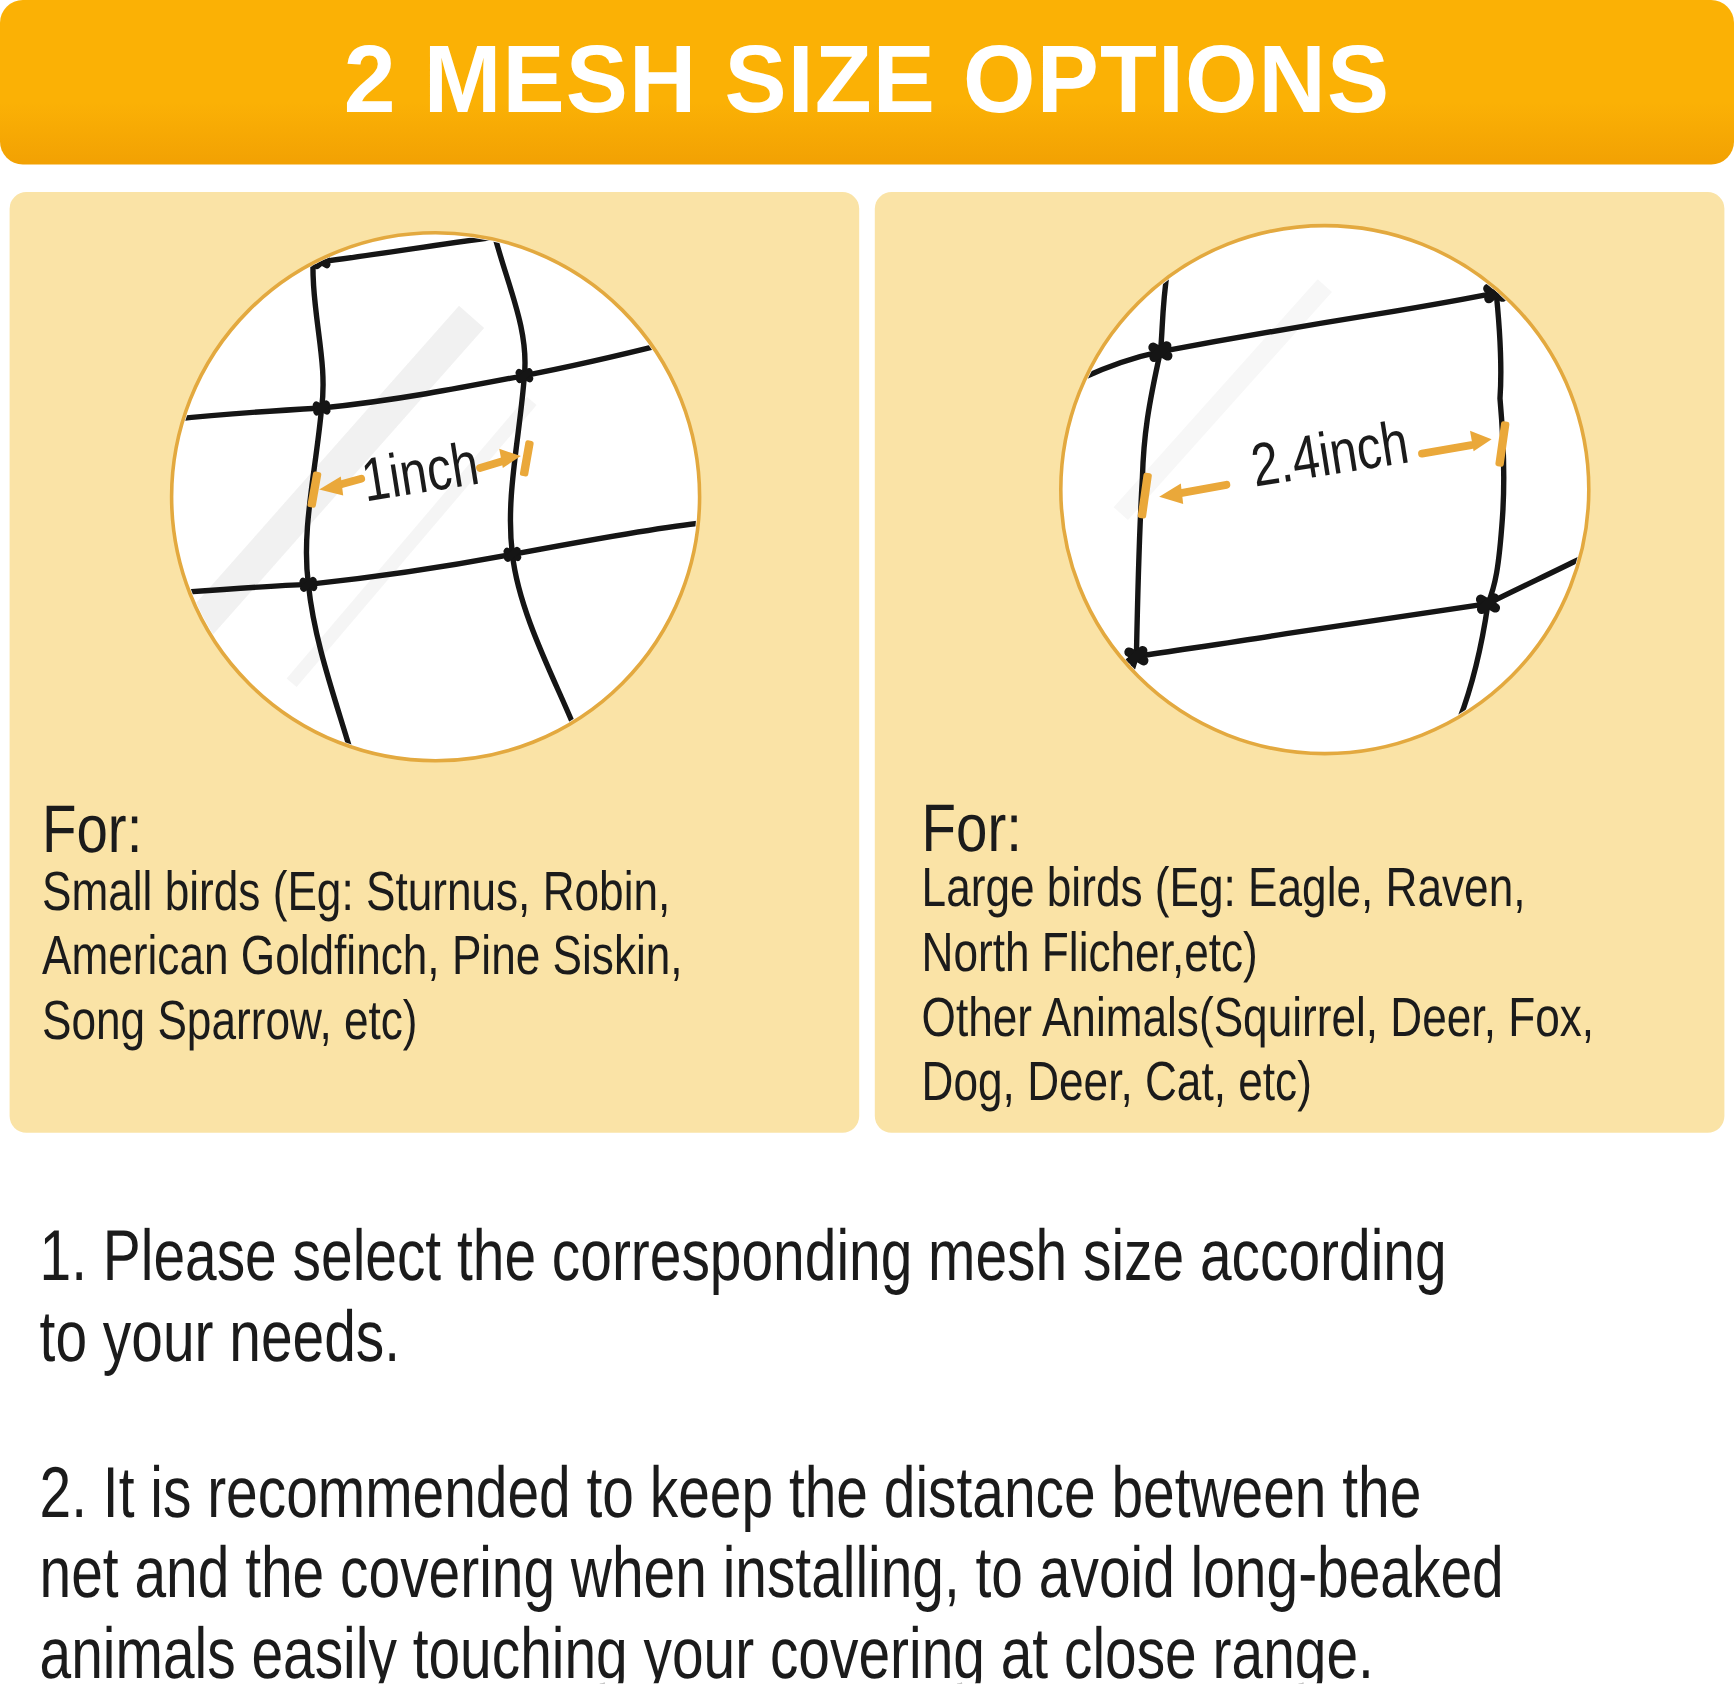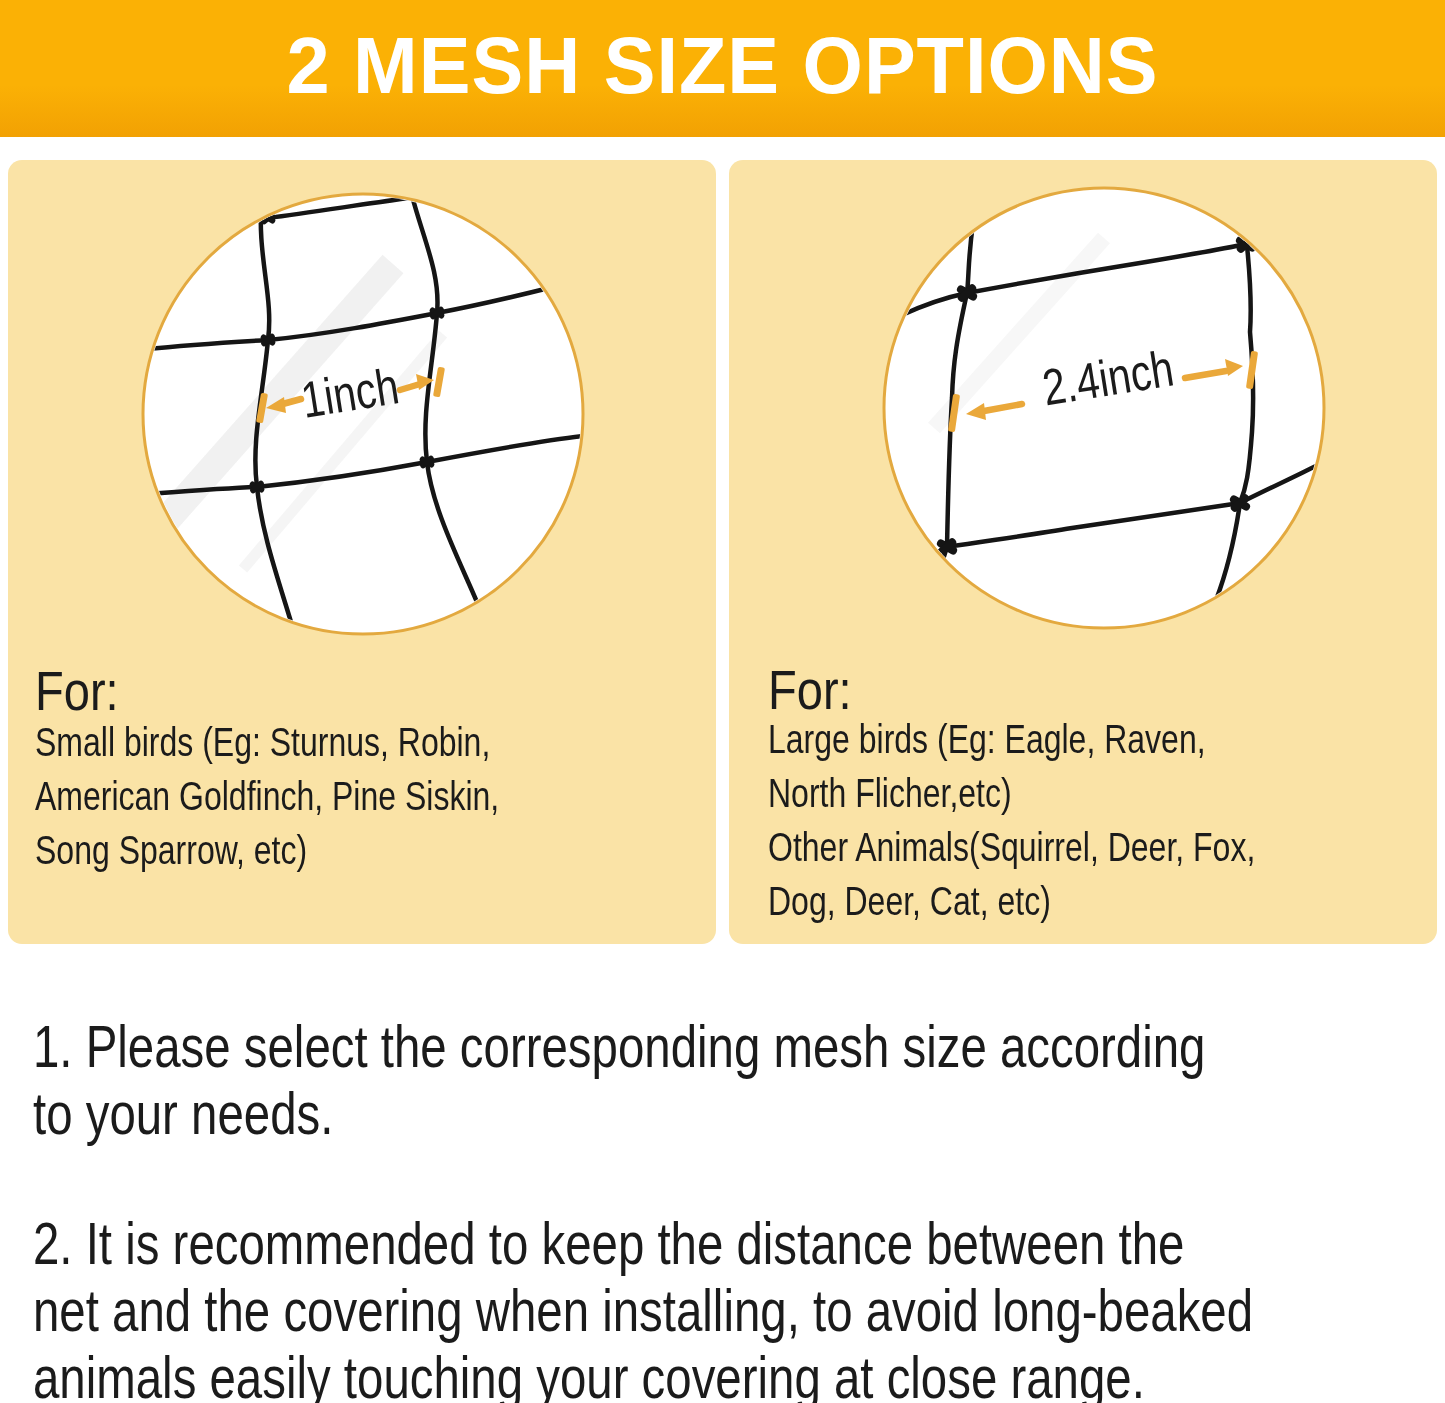--- a/index.html
+++ b/index.html
@@ -6,20 +6,21 @@
   .canvas{
     position:relative; width:1445px; height:1403px; overflow:hidden;
     background:var(--page-bg,#FFFFFF);
     font-family:"Liberation Sans", sans-serif;
     color:var(--text,#1B1B1B);
   }
   
   .banner{
     position:absolute; left:0; top:0; width:1445px; height:137px;
     background:linear-gradient(180deg, var(--banner-top,#FBB105) 62%, var(--banner-bottom,#F2A103) 100%);
+    border-radius:19px;
   }
   .banner-title{
     position:absolute; left:0; top:0; width:100%; height:131px; line-height:131px;
     text-align:center; font-size:80px; font-weight:bold; letter-spacing:1px;
     color:var(--title-text,#FFFFFF); white-space:nowrap;
     transform:scaleX(0.97); transform-origin:50% 50%;
   }
   
   .panel{
     position:absolute; top:160px; width:708px; height:784px;
@@ -39,21 +40,21 @@
   .mesh-label{
     position:absolute; font-size:51px; white-space:nowrap;
     transform:translate(-50%,-50%) rotate(-9deg) scaleX(0.8);
   }
   .for-label{
     position:absolute; font-size:56px; line-height:56px; white-space:nowrap;
     transform:scaleX(0.84); transform-origin:0 0;
   }
   .panel-left  .for-label{left:27px; top:503px;}
   .panel-right .for-label{left:39px; top:502px;}
-  .desc{position:absolute; font-size:40px; line-height:54px;}
+  .desc{position:absolute; font-size:46px; line-height:54px;}
   .panel-left  .desc{left:27px; top:555px;}
   .panel-right .desc{left:39px; top:552px;}
   .desc .line{transform:scaleX(0.8); transform-origin:0 50%; white-space:nowrap;}
   
   .note{position:absolute; left:33px; font-size:60px; line-height:67px;}
   .note .line{transform:scaleX(0.79); transform-origin:0 50%; white-space:nowrap;}
   .note-1{top:1013px;}
   .note-2{top:1210px;}
 </style>
 </head>

